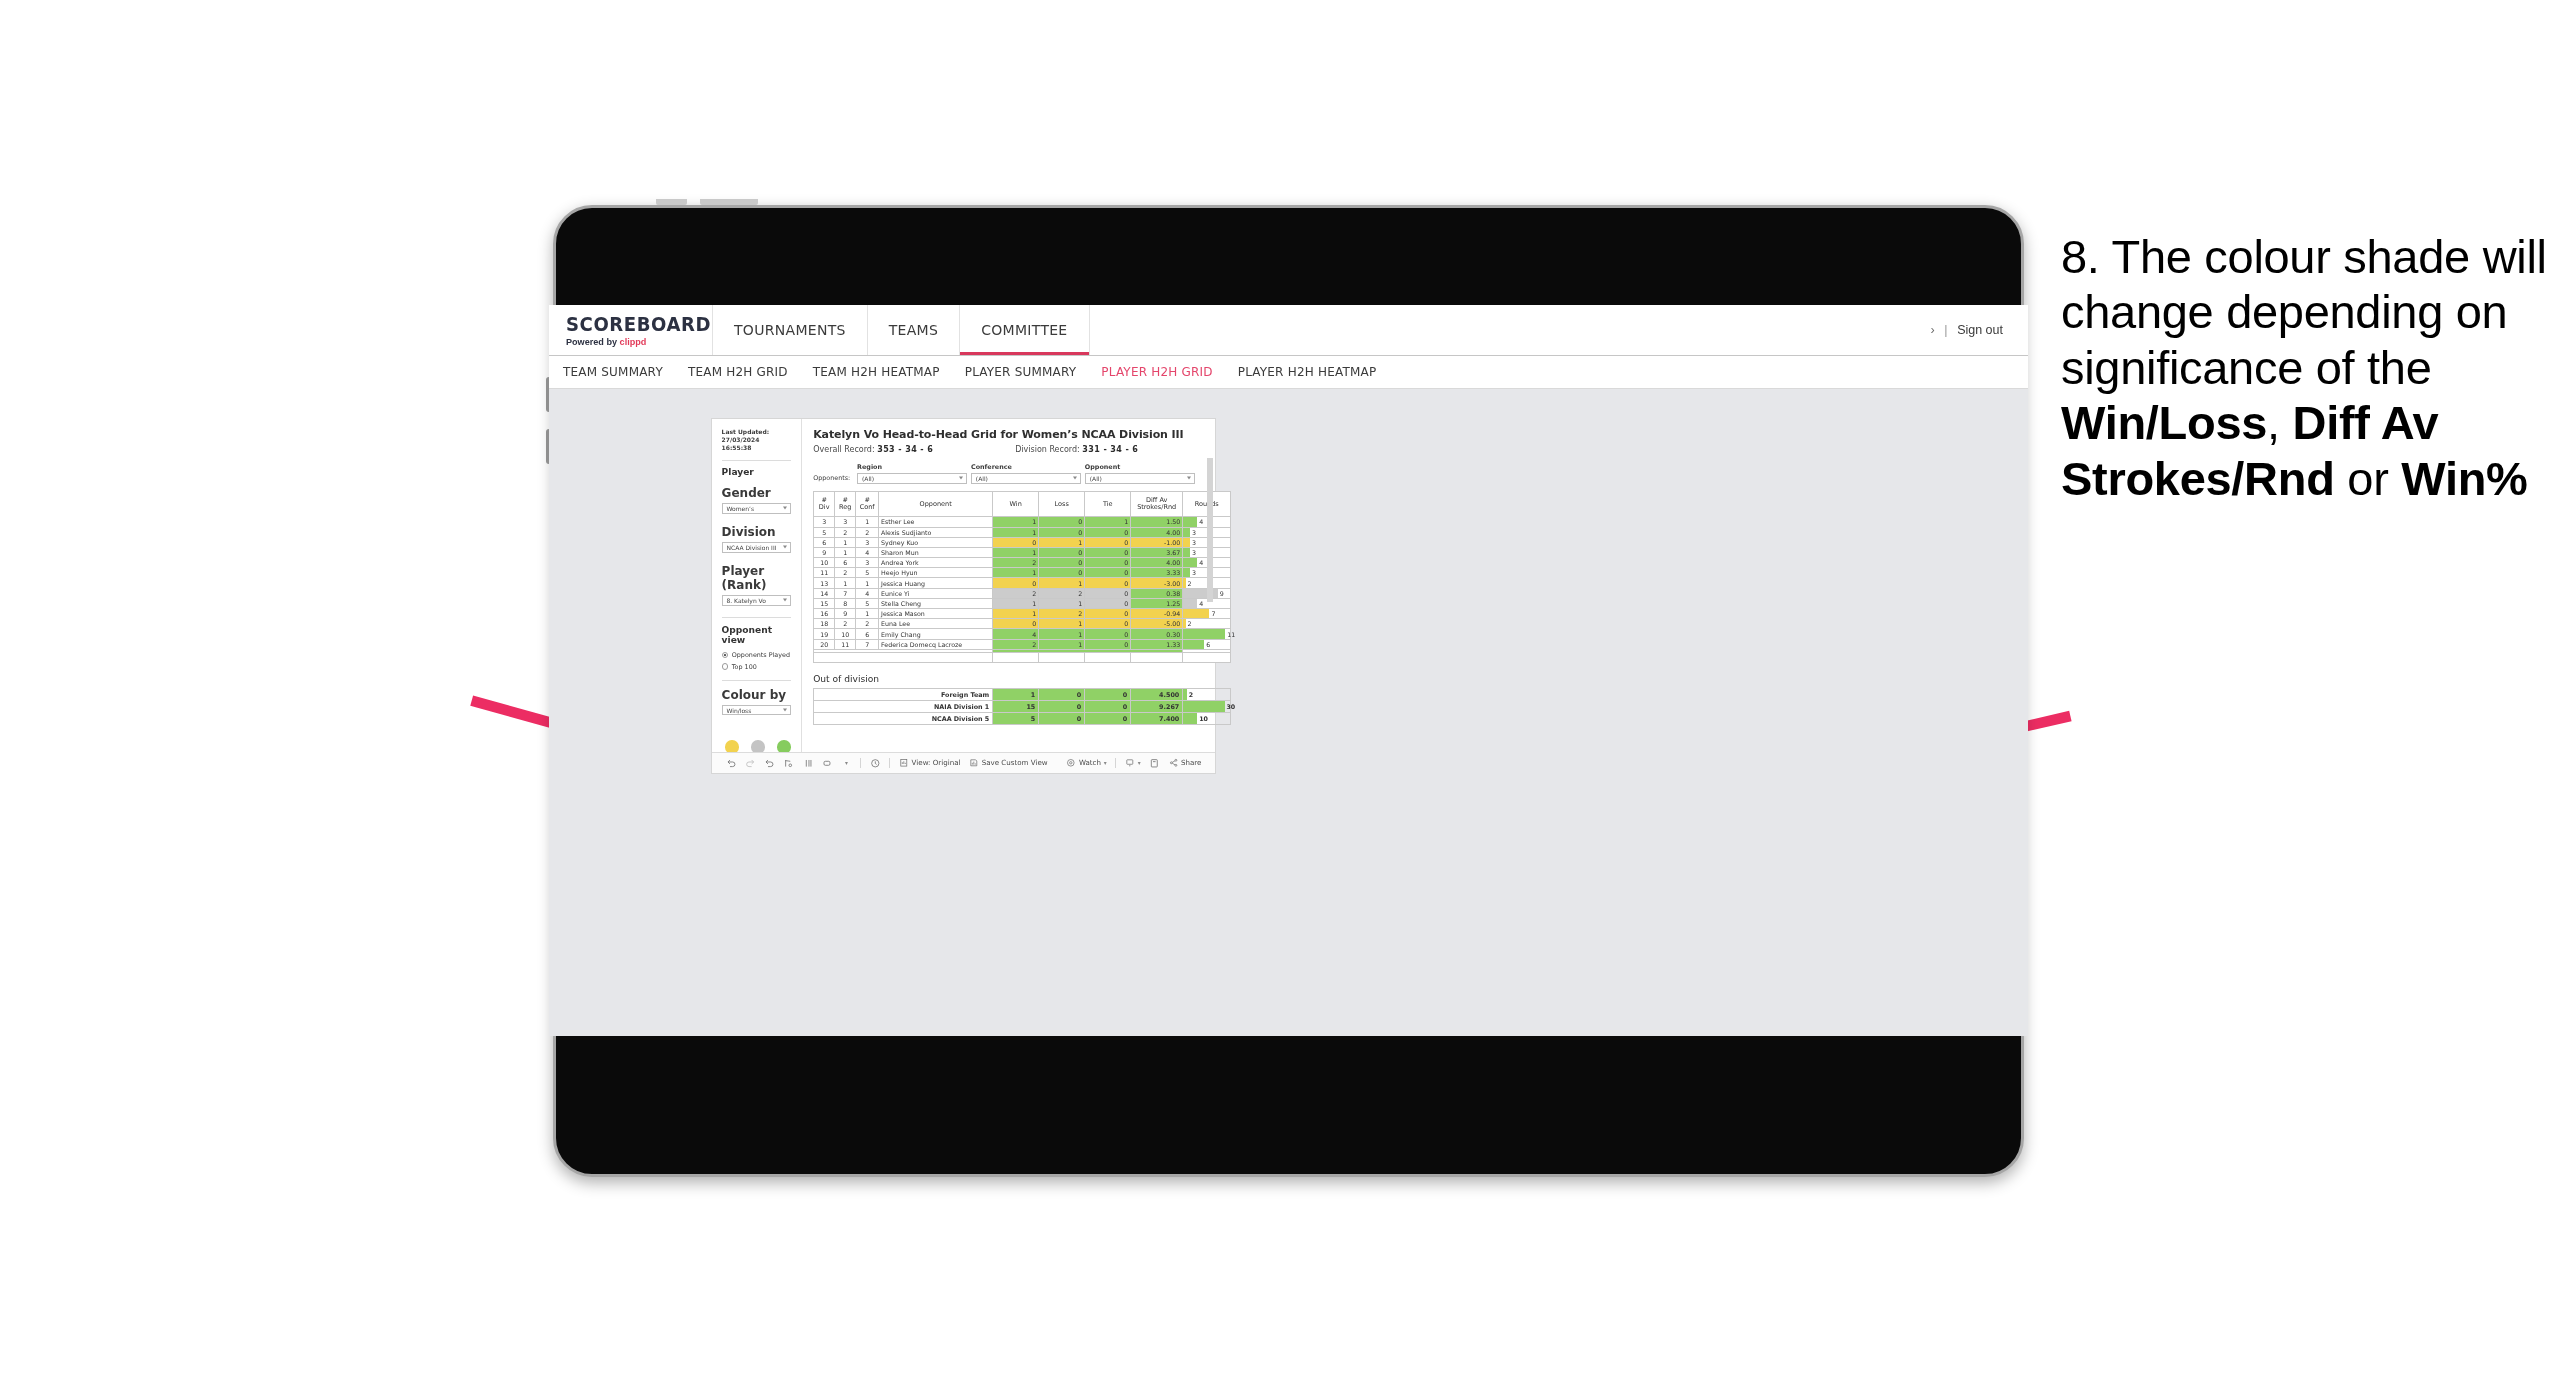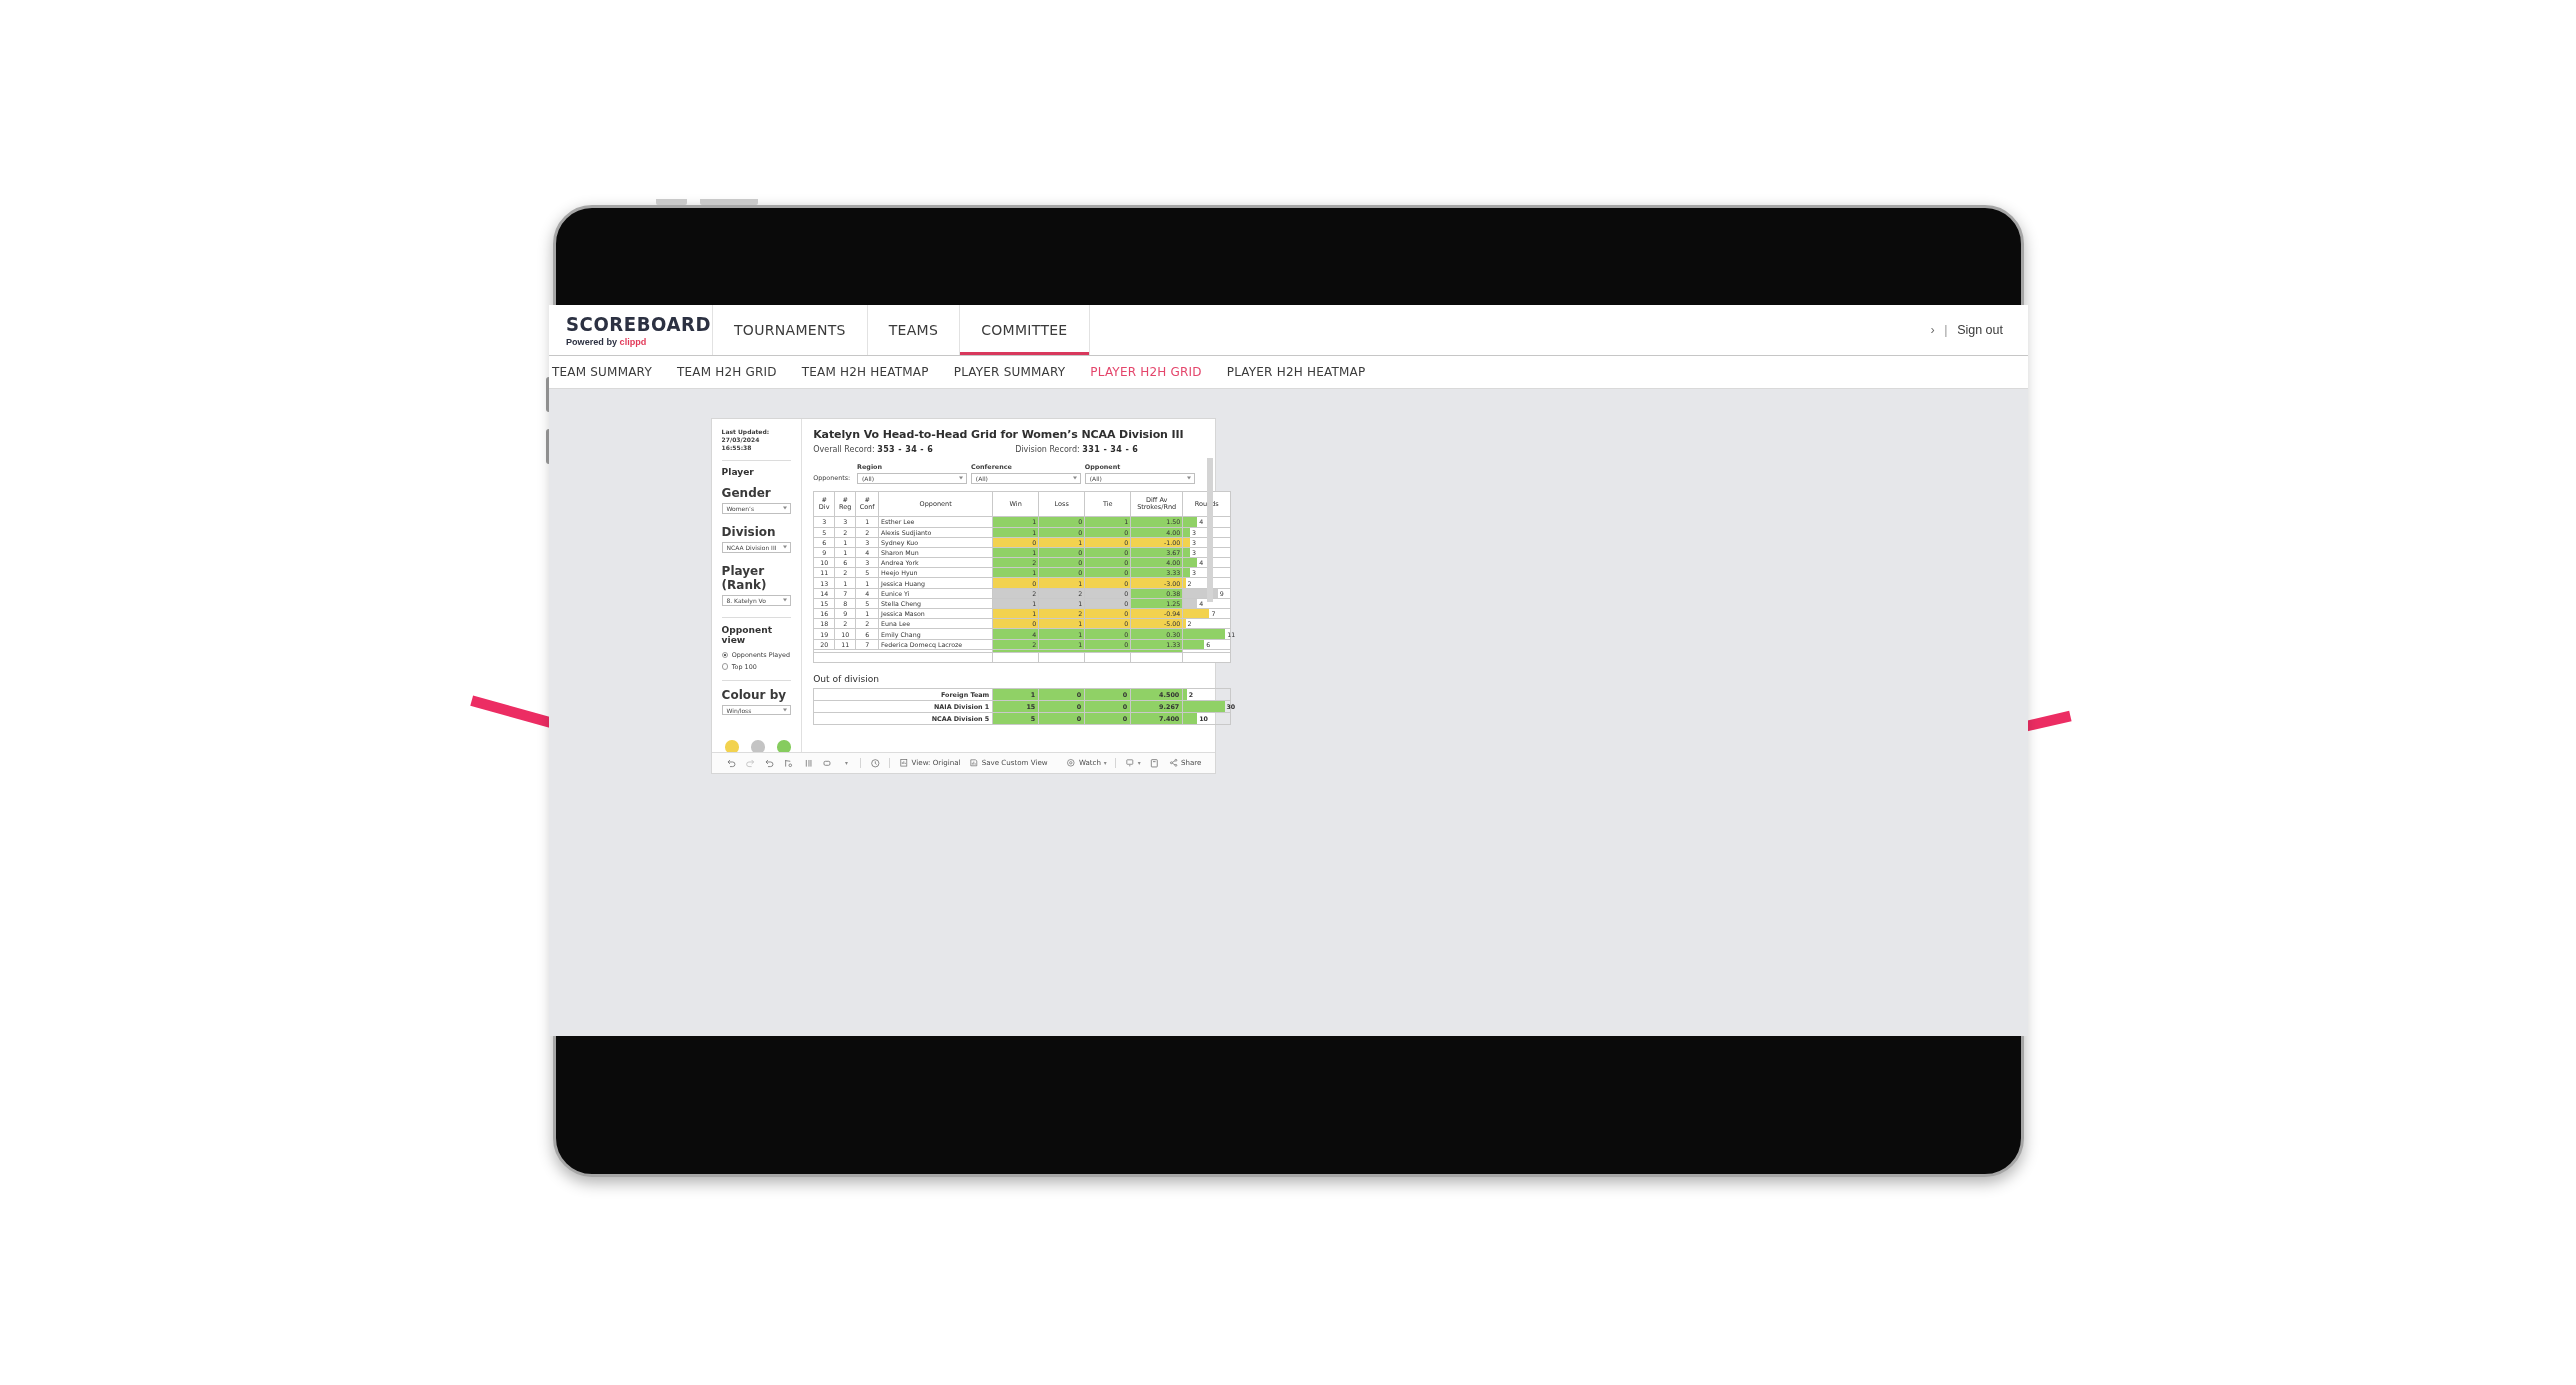--- a/index.html
+++ b/index.html
@@ -67,21 +67,21 @@
   .nav-item.active { box-shadow: inset 0 -2.9px 0 #d8385c; }
   .nav-right {
     margin-left:auto; display:flex; align-items:center; gap:9.6px;
     padding-right: 25px; font-size: 12.5px; color:#3a3a3a;
   }
   .nav-right .sep { color:#9a9a9a; }
   .chev { color:#6b6b6b; font-size: 12.5px; }
 
   .nav-sub {
     height: 33px; background:#fff; display:flex; align-items:center;
-    padding-left: 3px; gap: 25px; border-bottom:1px solid #d9d9d9;
+    padding-left: 14px; gap: 25px; border-bottom:1px solid #d9d9d9;
   }
   .subtab {
     font-size: 12px; color:#3b3b3b; letter-spacing:0.2px; cursor:pointer;
     font-family: "DejaVu Sans", sans-serif;
   }
   .subtab.active { color:#e4456b; }
 
   
   .canvas { position:relative; height: calc(100% - 86px); background:#e6e7ea; }
   .viz {
@@ -175,20 +175,21 @@
   .tb-sep { width:1px; height:10.6px; background:#d5d5d5; }
   .tb-spacer { flex: 1 1 auto; }
   svg { display:block; }
 </style>
 </head>
 <body>
 
 <div id="stage">
 
 
+  <div class="annot" id="annot-right"><span>8. The colour shade will change depending on significance of the </span><b>Win/Loss</b><span>, </span><b>Diff Av Strokes/Rnd</b><span> or </span><b>Win%</b></div>
 
   <svg class="arrow" style="left:462px; top:693px;" width="404" height="125" viewBox="0 0 420 130">
     <defs>
       <marker id="ah1" markerWidth="7" markerHeight="7" refX="5.2" refY="3.5" orient="auto">
         <polygon points="0,0 7,3.5 0,7" fill="#ec2d63"></polygon>
       </marker>
     </defs>
     <line x1="10" y1="8" x2="370" y2="108" stroke="#ec2d63" stroke-width="11" marker-end="url(#ah1)"></line>
   </svg>
 

